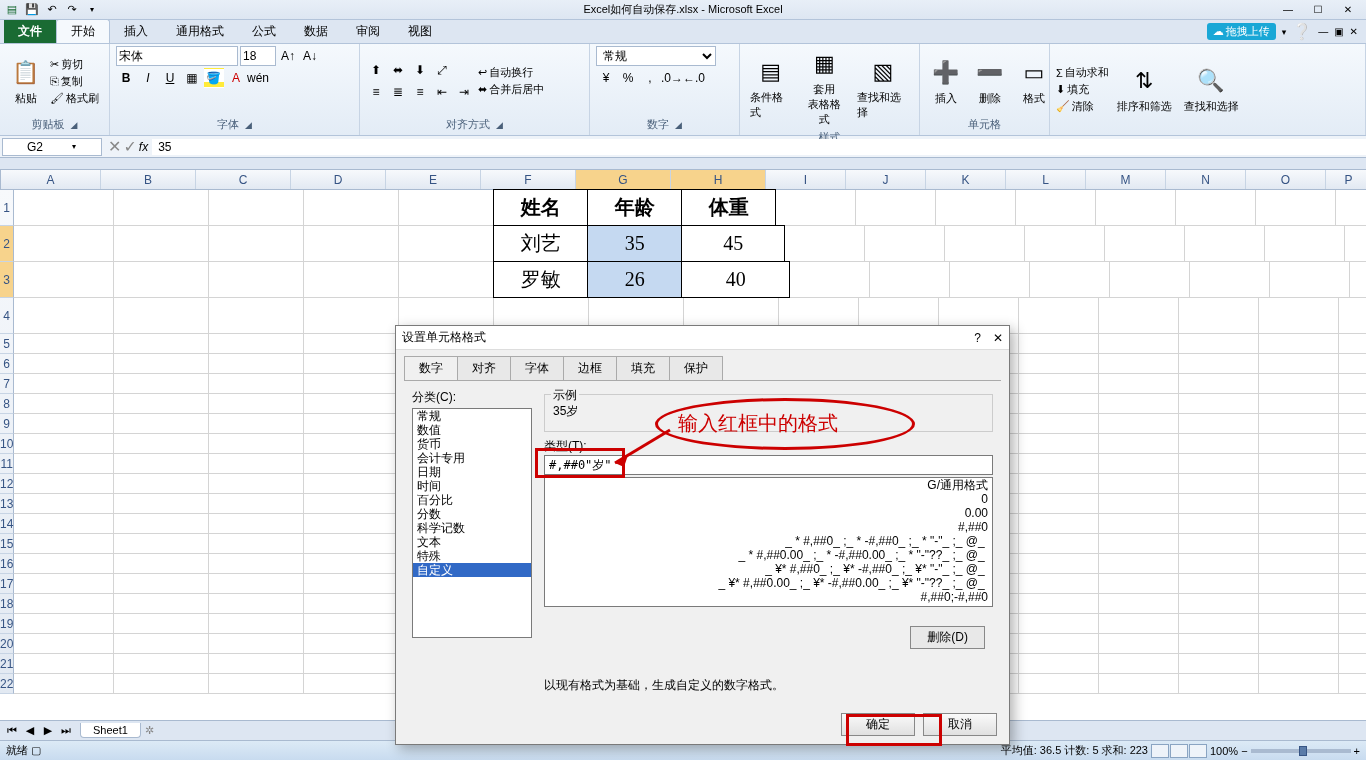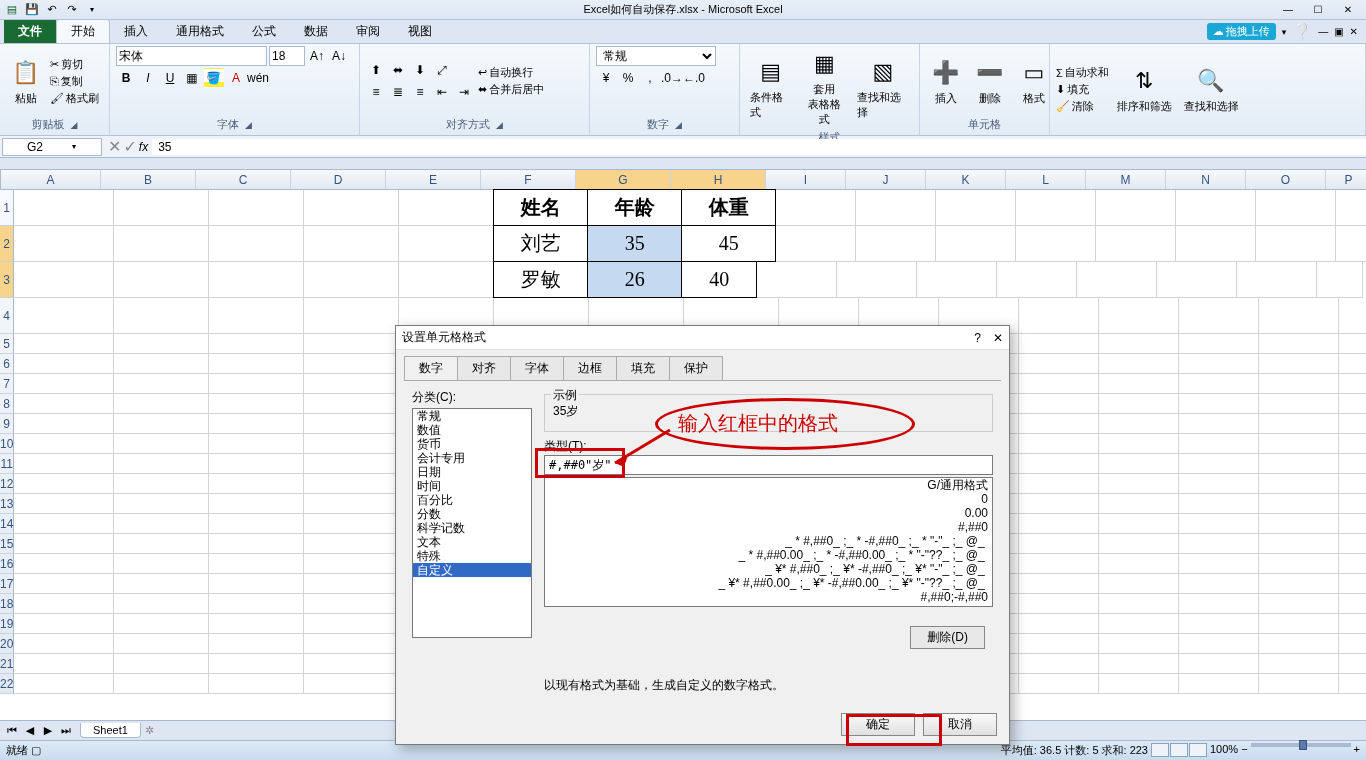--- a/index.html
+++ b/index.html
@@ -91,21 +91,21 @@
 .anno-text { position:absolute; color:#c00; font-size:20px; font-family:"SimSun",serif; z-index:201; pointer-events:none;}
 
 
 .sheet-tabs-bar { height:20px; background:#dde6f2; border-top:1px solid #a9bad0; display:flex; align-items:center; font-size:11px; position:absolute; bottom:20px; left:0; right:0;}
 .sheet-nav { display:flex; padding:0 4px; gap:2px;}
 .sheet-nav span { width:16px; text-align:center; cursor:default;}
 .sheet-tab { padding:1px 12px; background:#fff; border:1px solid #a9bad0; border-top:none; border-radius:0 0 4px 4px; margin-left:2px;}
 
 
 .status-bar { height:20px; background:linear-gradient(#dceaf6,#c8dbef); position:absolute; bottom:0; left:0; right:0; display:flex; align-items:center; font-size:11px; padding:0 6px; justify-content:space-between; border-top:1px solid #a9bad0;}
-.status-right { display:flex; gap:3px;}
+.status-right { display:flex; align-items:center; gap:3px;}
 .zoom-slider { width:100px; height:4px; background:#a9bad0; position:relative;}
 .zoom-thumb { position:absolute; left:48px; top:-3px; width:8px; height:10px; background:#5a7ba8; border:1px solid #365484;}
 .view-btns { display:flex; gap:1px;}
 .view-btn { width:18px; height:14px; border:1px solid #8aa4c2; background:#eef3f9;}
 </style>
 </head>
 <body>
 
 <div class="titlebar">
   <div class="left">
@@ -169,21 +169,21 @@
     </div>
     <div class="ribbon-group-label">
         <span>剪贴板</span>
         <span class="launcher">◢</span>
       </div>
   </div>
 
   <div class="ribbon-group" style="width:250px">
     <div class="group-body stack" style="align-items:stretch">
       <div class="small-row">
-        <input class="combo" style="width: 151px;" value="宋体">
+        <input class="combo" style="width: 122px;" value="宋体">
         <input class="combo" style="width: 36px;" value="18">
         <span class="small-btn">A↑</span>
         <span class="small-btn">A↓</span>
       </div>
       <div class="small-row">
         <span class="small-btn">
             <b>B</b>
           </span>
         <span class="small-btn">
             <i>I</i>
@@ -405,39 +405,39 @@
           <div class="cell" style="width: 46px;"></div>
         </div>
         <div class="cell-row">
           <div class="cell" style="width: 100px;"></div>
           <div class="cell" style="width: 95px;"></div>
           <div class="cell" style="width: 95px;"></div>
           <div class="cell" style="width: 95px;"></div>
           <div class="cell" style="width: 95px;"></div>
           <div class="data-cell" style="width: 95px;">刘艺</div>
           <div class="data-cell sel-cell" style="width: 95px;">35</div>
-          <div class="data-cell" style="width: 95px;">45</div>
+          <div class="data-cell" style="width: 104px;">45</div>
           <div class="cell" style="width: 80px;"></div>
           <div class="cell" style="width: 80px;"></div>
           <div class="cell" style="width: 80px;"></div>
           <div class="cell" style="width: 80px;"></div>
           <div class="cell" style="width: 80px;"></div>
           <div class="cell" style="width: 80px;"></div>
           <div class="cell" style="width: 80px;"></div>
           <div class="cell" style="width: 46px;"></div>
         </div>
         <div class="cell-row">
           <div class="cell" style="width: 100px;"></div>
           <div class="cell" style="width: 95px;"></div>
           <div class="cell" style="width: 95px;"></div>
           <div class="cell" style="width: 95px;"></div>
           <div class="cell" style="width: 95px;"></div>
           <div class="data-cell" style="width: 95px;">罗敏</div>
           <div class="data-cell sel-cell" style="width: 95px;">26</div>
-          <div class="data-cell" style="width: 76px;">40</div>
+          <div class="data-cell" style="width: 109px;">40</div>
           <div class="cell" style="width: 80px;"></div>
           <div class="cell" style="width: 80px;"></div>
           <div class="cell" style="width: 80px;"></div>
           <div class="cell" style="width: 80px;"></div>
           <div class="cell" style="width: 80px;"></div>
           <div class="cell" style="width: 80px;"></div>
           <div class="cell" style="width: 80px;"></div>
           <div class="cell" style="width: 46px;"></div>
         </div>
         <div class="cell-row">

